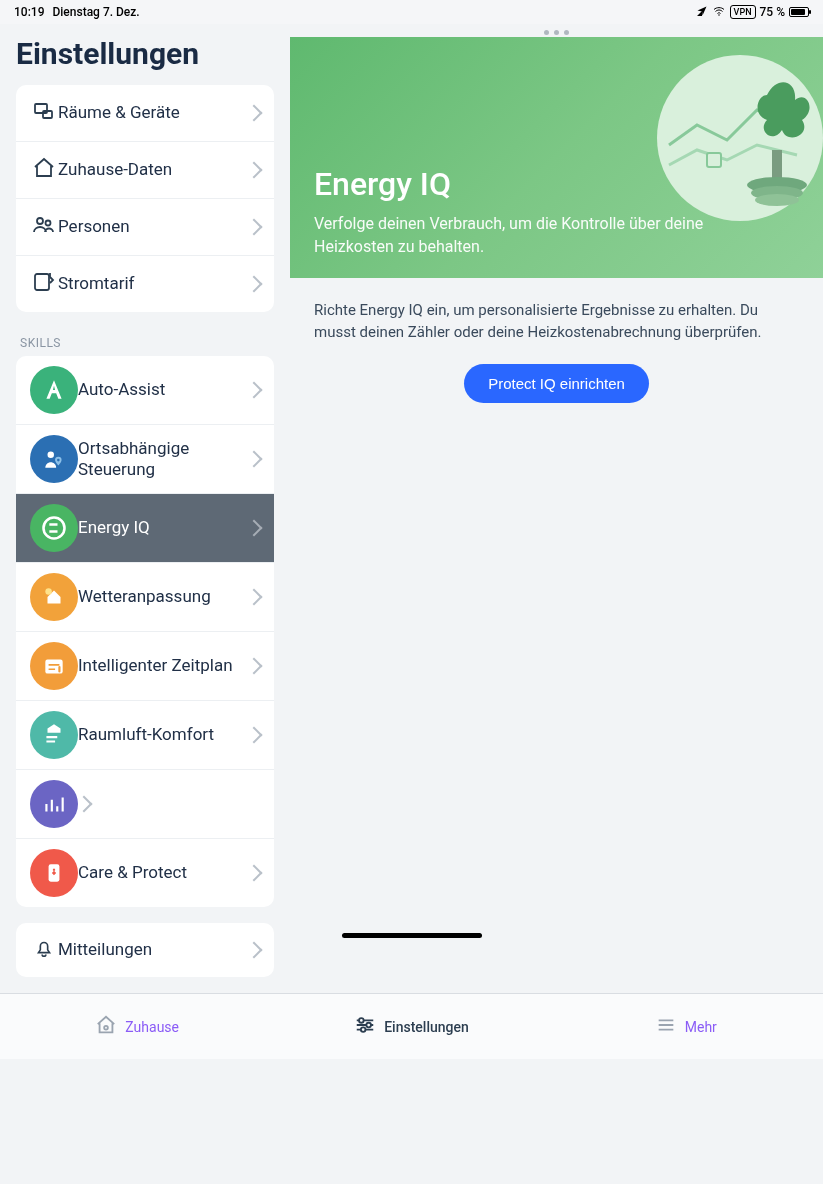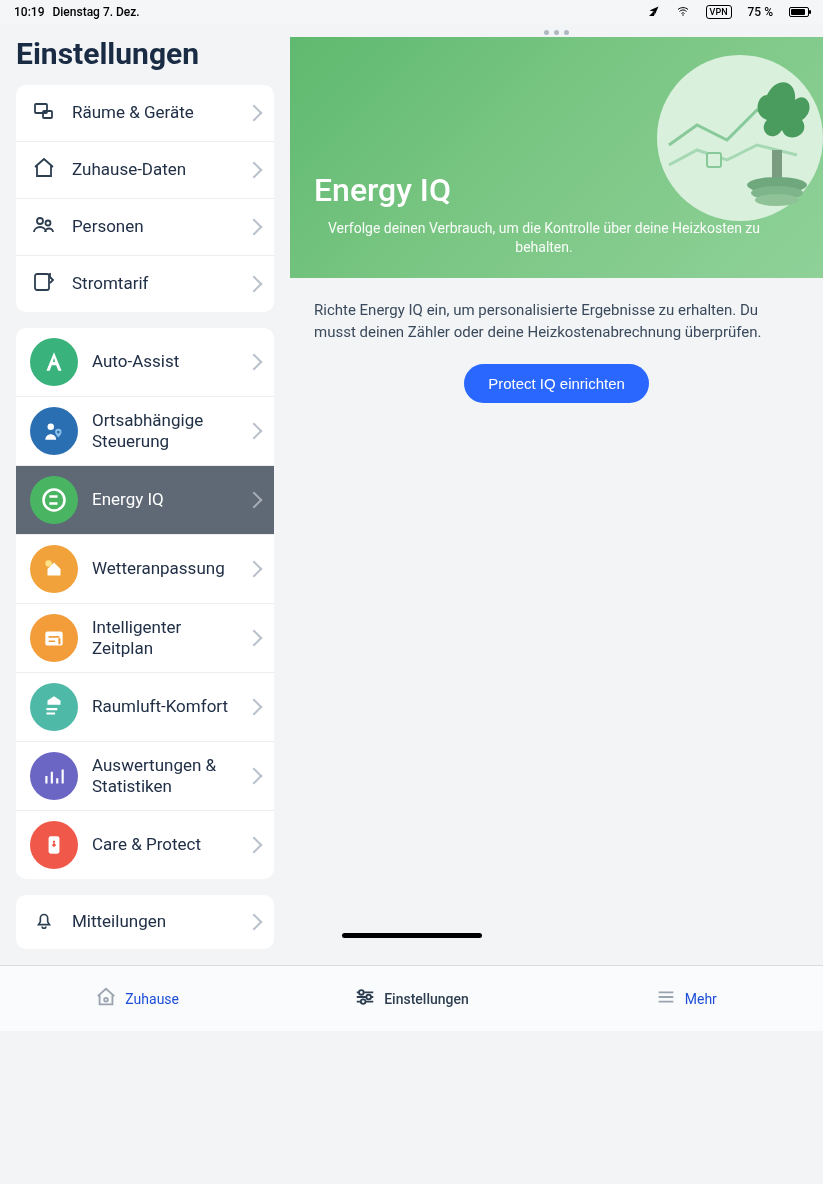--- a/index.html
+++ b/index.html
@@ -19,37 +19,37 @@
     display: flex;
     align-items: center;
     justify-content: space-between;
     padding: 0 14px;
     font-size: 12px;
     font-weight: 500;
     background: #f5f6f8;
     color: #000;
   }
   .status-left { display: flex; gap: 8px; }
-  .status-right { display: flex; align-items: center; gap: 16px; }
+  .status-right { display: flex; align-items: center; gap: 4px; }
   .vpn-box { border:1px solid #000; border-radius:3px; font-size:9px; padding:0 3px; line-height:12px; }
   .batt-icon { width:20px; height:10px; border:1px solid #000; border-radius:2px; position:relative; display:inline-block; }
   .batt-icon::after{content:"";position:absolute;right:-3px;top:2px;width:2px;height:4px;background:#000;border-radius:1px;}
   .batt-fill{position:absolute;top:1px;left:1px;width:75%;height:6px;background:#000;border-radius:1px;}
 
   .main-row { flex:1; display:flex; overflow:hidden; }
   .sidebar { width:290px; background:#f2f4f6; display:flex; flex-direction:column; overflow-y:auto; }
   .content { flex:1; background:#f2f4f6; display:flex; flex-direction:column; overflow:hidden; }
 
   .dots { display:flex; justify-content:center; gap:5px; padding:6px 0 2px; }
   .dots span { width:5px;height:5px;border-radius:50%;background:#b0b8c0; }
 
   .page-title { font-size:30px; font-weight:700; color:#1a2b44; padding:12px 16px 14px; }
 
   .card { background:#fff; margin:0 16px 16px; border-radius:10px; overflow:hidden; }
-  .row { display:flex; align-items:center; padding:14px 14px; gap:14px; cursor:pointer; min-height:54px; }
+  .row { display:flex; align-items:center; padding:14px 14px; cursor:pointer; min-height:54px; }
   .row + .row { border-top:1px solid #eceff2; }
   .row-label { flex:1; font-size:17px; color:#213047; line-height:1.25; }
   .chev { width:12px; height:12px; border-right:2px solid #b9c0c9; border-top:2px solid #b9c0c9; transform:rotate(45deg); flex-shrink:0; }
   .row-ico { width:28px; text-align:center; color:#2c3e50; flex-shrink:0; }
 
   .section-header { padding:8px 20px 6px; font-size:12px; color:#8a95a3; letter-spacing:.5px; }
 
   .skill-row { padding:10px 14px; min-height:56px; }
   .skill-row + .skill-row { border-top:1px solid #eceff2; }
   .skill-ico { width:48px; height:48px; border-radius:50%; flex-shrink:0; display:flex; align-items:center; justify-content:center; color:#fff; font-size:22px; }
@@ -57,31 +57,31 @@
   .row.active .row-label { color:#fff; }
   .row.active .chev { border-color:#a6adb5; }
 
   .hero {
     height:241px;
     background:linear-gradient(135deg,#5fb96f 0%, #7cc785 50%, #8fd198 100%);
     color:#fff; padding:28px 24px 20px; position:relative; overflow:hidden;
     display:flex; flex-direction:column; justify-content:flex-end;
   }
   .hero-title { font-size:32px; font-weight:500; margin-bottom:10px; }
-  .hero-sub { font-size:14px; opacity:.95; max-width:460px; line-height:1.4;text-align:center; }
+  .hero-sub { font-size:16px; opacity:.95; max-width:460px; line-height:1.4; }
   .hero-art {
     position:absolute; top:18px; right:0; width:166px; height:166px;
   }
 
   .info-text { padding:22px 24px 14px; font-size:15px; color:#3a4a5c; line-height:1.45; }
   .cta-wrap { display:flex; justify-content:center; padding:6px 0 20px; }
   .cta-btn { background:#2a67ff; color:#fff; border:none; border-radius:22px; padding:11px 24px; font-size:15px; cursor:pointer; }
 
   .tabbar { height:66px; border-top:1px solid #d9dde2; background:#fafbfc; display:flex; }
-  .tab { flex:1; display:flex; align-items:center; justify-content:center; gap:8px; font-size:14px; color:#1d4ed8; cursor:pointer; }
+  .tab { flex:1; display:flex; align-items:center; justify-content:center; gap:8px; font-size:14px; color:#8b5cf6; cursor:pointer; }
   .tab.active { color:#2c3e50; font-weight:500; }
   .home-ind { position:absolute; bottom:6px; left:50%; transform:translateX(-50%); width:140px; height:5px; background:#000; border-radius:3px; }
   .root-wrap { position:relative; width:823px; height:944px; }
 </style>
 </head>
 <body>
 <div class="root-wrap">
 
 <div class="status-bar">
   <div class="status-left">
@@ -150,20 +150,21 @@
           <svg width="24" height="24" viewBox="0 0 24 24">
                 <rect x="3" y="4" width="14" height="16" rx="2" fill="none" stroke="#2c3e50" stroke-width="1.8"></rect>
                 <path fill="none" stroke="#2c3e50" stroke-width="1.8" d="M18 7 L21 10 L18 13 M18 7 V3"></path>
               </svg>
         </span>
         <span class="row-label">Stromtarif</span>
         <span class="chev"></span>
       </div>
     </div>
 
+    <div class="section-header">SKILLS</div>
 
     <div class="card">
       <div class="row skill-row">
         <span class="skill-ico" style="background:#3ab27b">
           <svg width="26" height="26" viewBox="0 0 24 24">
                 <path fill="#fff" d="M12 3 L5 20 H8 L10 15 H14 L16 20 H19 Z M11 12 L12 8 L13 12 Z"></path>
               </svg>
         </span>
         <span class="row-label">Auto-Assist</span>
         <span class="chev"></span>
@@ -220,21 +221,20 @@
         </span>
         <span class="row-label">Raumluft-Komfort</span>
         <span class="chev"></span>
       </div>
       <div class="row skill-row">
         <span class="skill-ico" style="background:#6b65c4">
           <svg width="26" height="26" viewBox="0 0 24 24">
                 <path stroke="#fff" stroke-width="2" d="M5 19 V12 M10 19 V8 M15 19 V14 M20 19 V6"></path>
               </svg>
         </span>
-        <span class="row-label">Auswertungen &amp; Statistiken</span>
         <span class="chev"></span>
       </div>
       <div class="row skill-row">
         <span class="skill-ico" style="background:#f0594a">
           <svg width="26" height="26" viewBox="0 0 24 24">
                 <rect x="7" y="4" width="10" height="16" rx="2" fill="#fff"></rect>
                 <path fill="#f0594a" d="M12 10 l2 2-2 2-2-2z M11 8h2v2h-2z"></path>
               </svg>
         </span>
         <span class="row-label">Care &amp; Protect</span>

